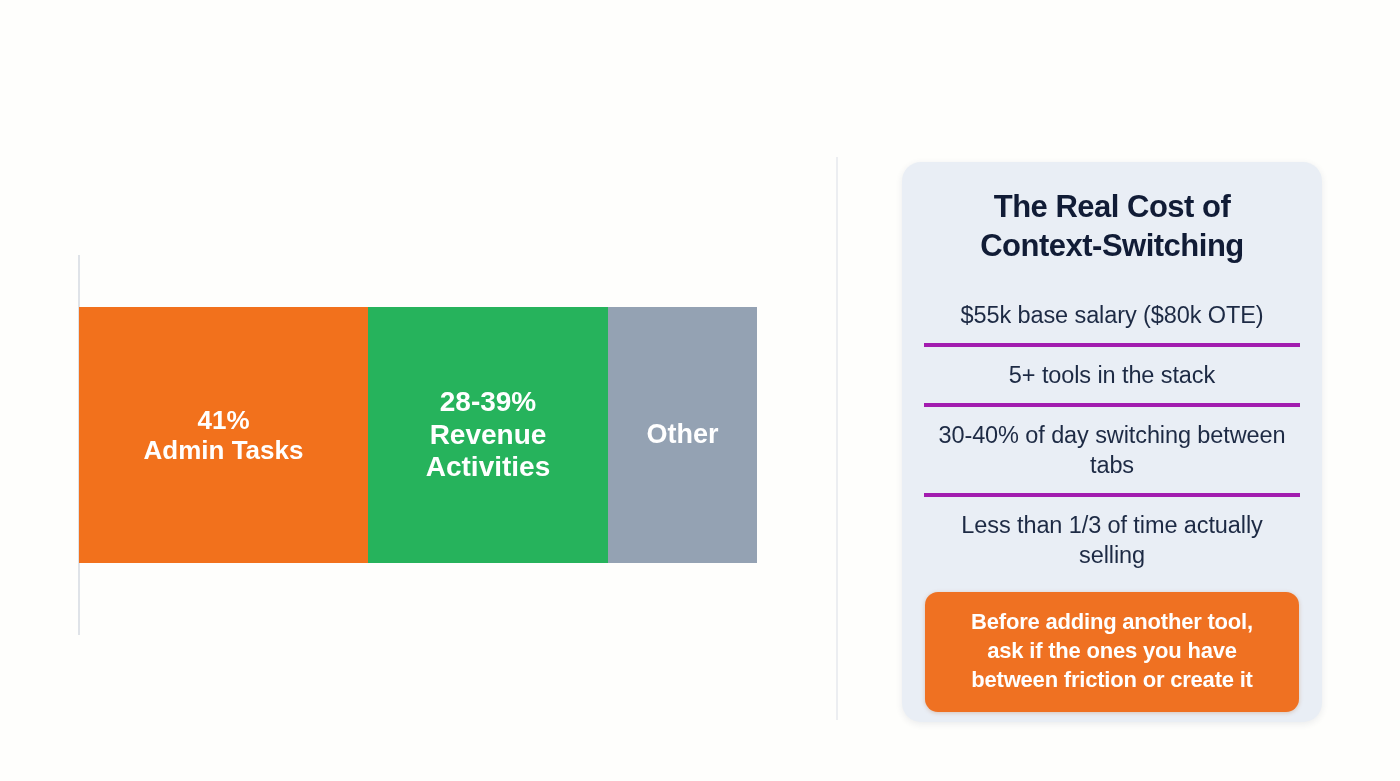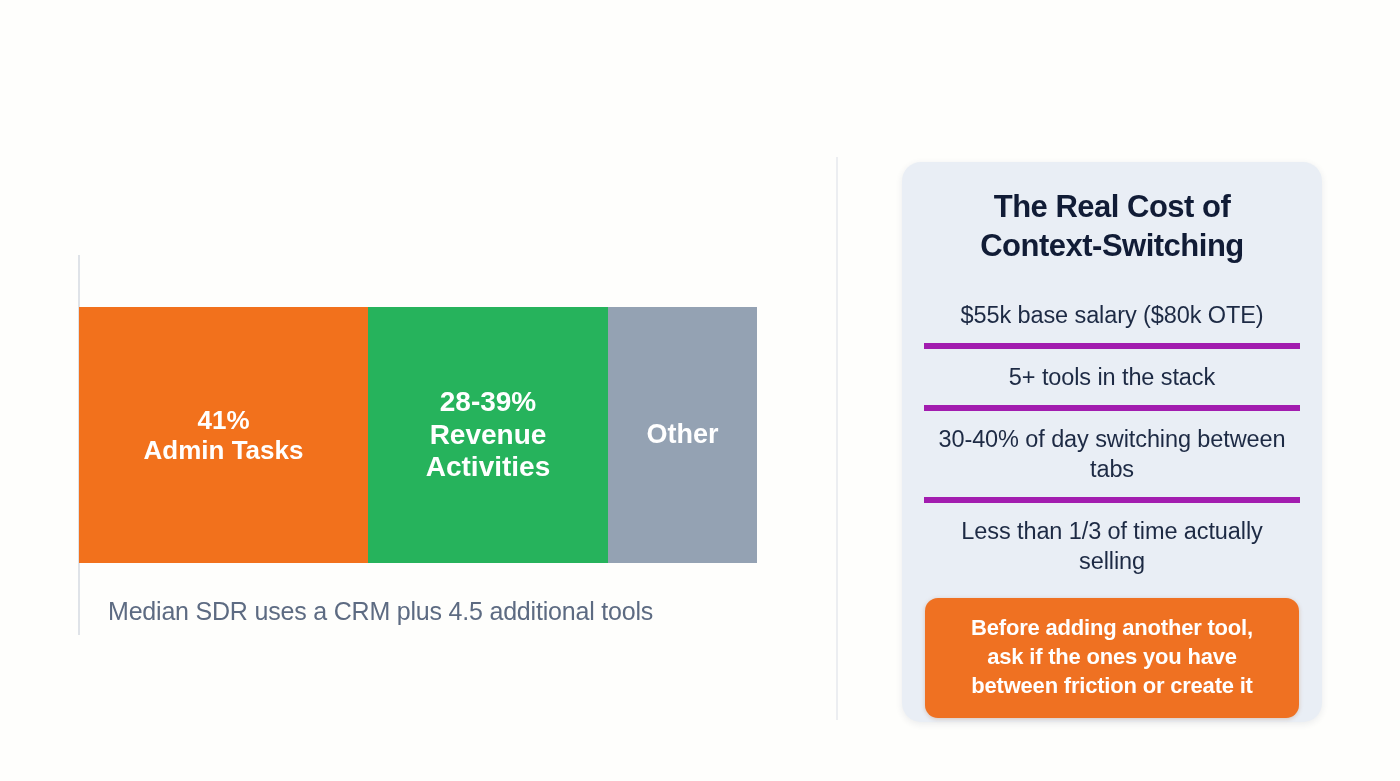--- a/index.html
+++ b/index.html
@@ -78,21 +78,21 @@
 
   .fact-list { display:block; }
   .fact {
     text-align:center;
     font-size:23.5px;
     color:#1d2a44;
     line-height:1.28;
     padding:13px 4px;
     letter-spacing:-0.1px;
   }
-  .fact + .fact { border-top:6px solid #a21caf; }
+  .fact + .fact { border-top:4px solid #a21caf; }
 
   .callout {
     margin:9px 1px 0 1px;
     background:#ef7122;
     border-radius:13px;
     padding:15px 16px 17px 16px;
     text-align:center;
     color:#ffffff;
     font-size:22px; font-weight:bold;
     line-height:1.33;
@@ -123,21 +123,20 @@
         <span class="l2">Revenue</span>
         <span class="l3">Activities</span>
       </div>
 
       <div class="seg seg-other">
         <span class="l2">Other</span>
       </div>
 
     </div>
 
-    <div class="chart-caption">Median SDR uses a CRM plus 4.5 additional tools</div>
   </div>
 
   <div class="v-divider"></div>
 
   <div class="card">
 
     <div class="card-title">
       <span>The Real Cost of</span>
       <span class="l2">Context-Switching</span>
     </div>

